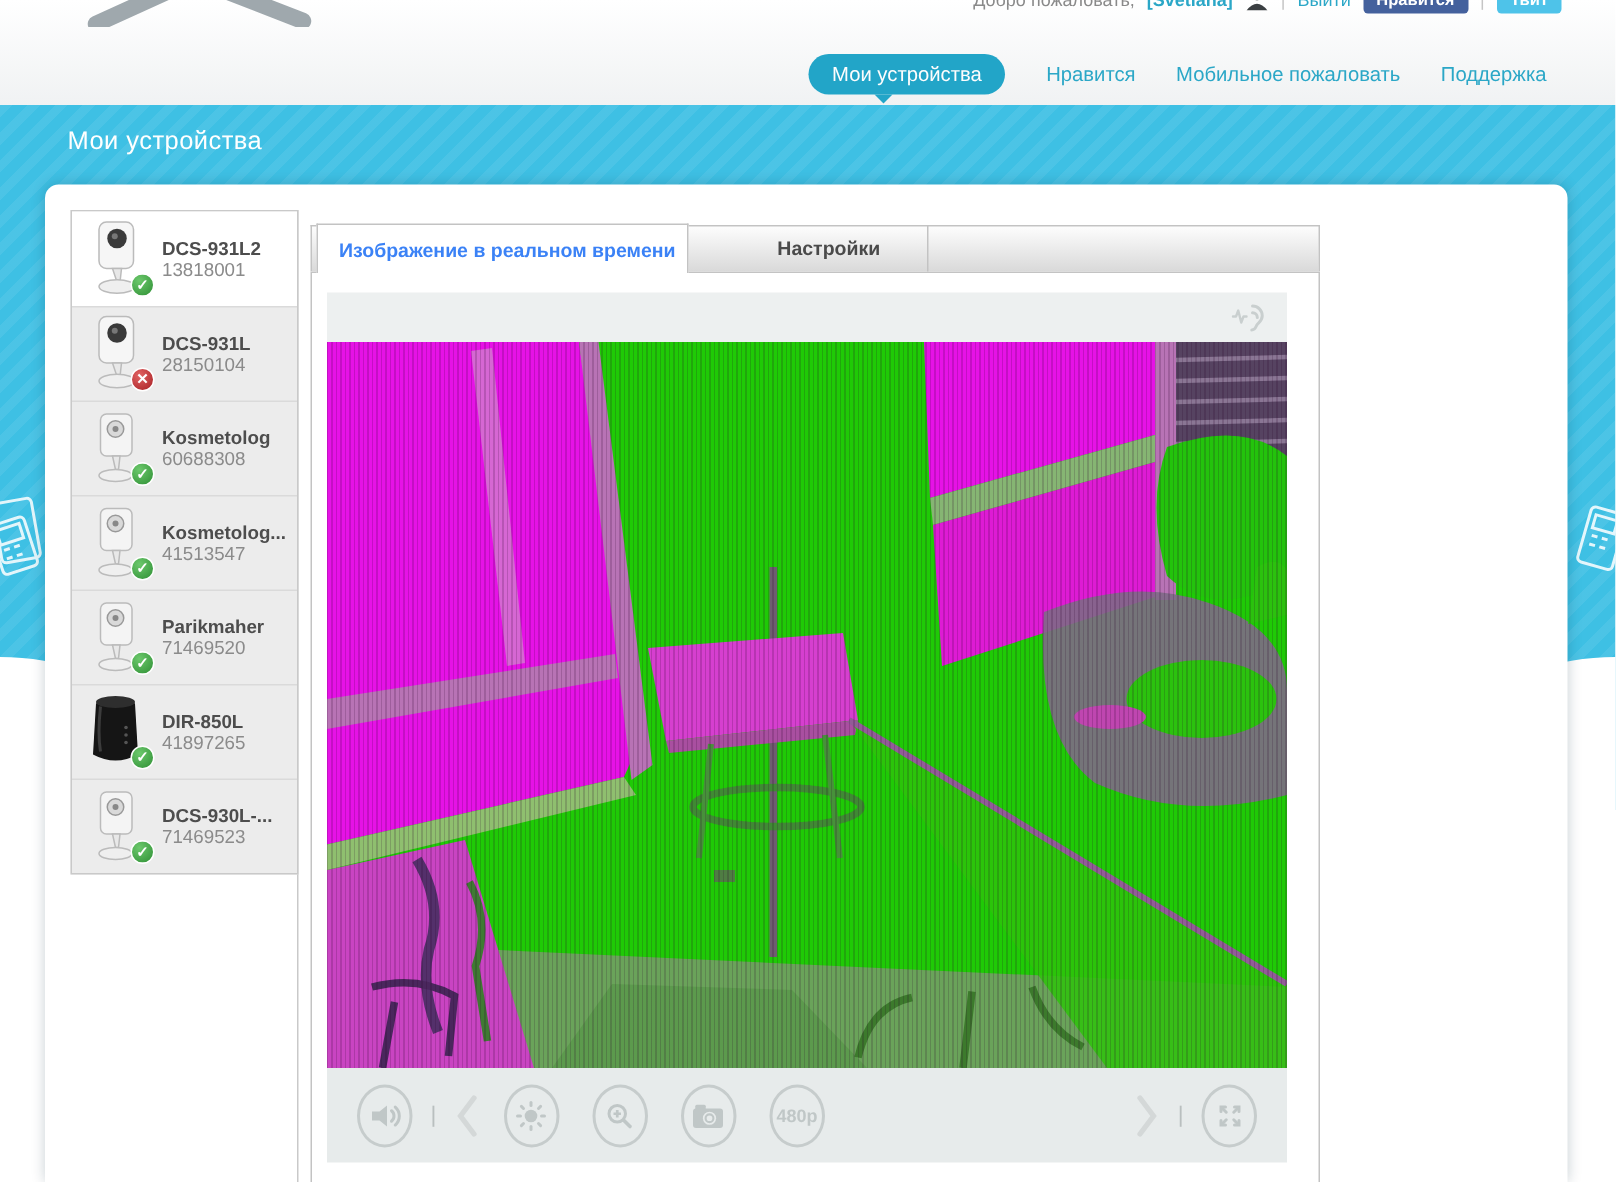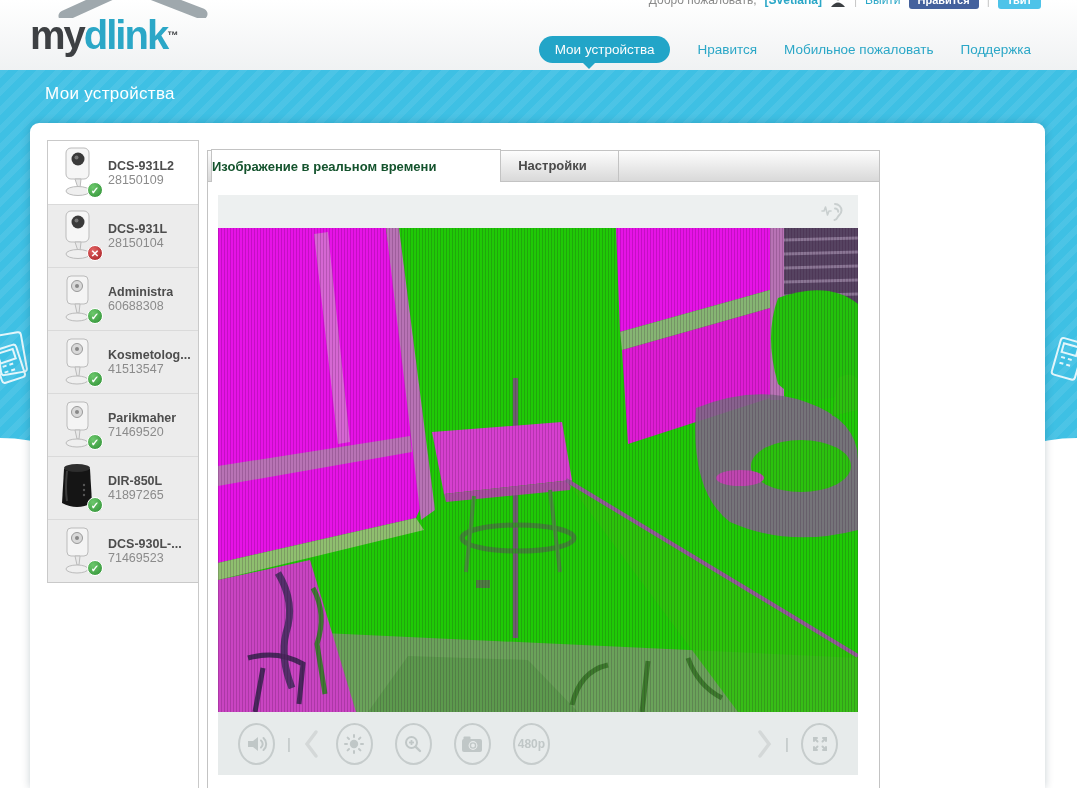--- a/index.html
+++ b/index.html
@@ -74,24 +74,24 @@
     white-space:nowrap; }
   .dev-id { display:block; font-size:12.5px; color:#8b8b8b; }
 
   
   .tabstrip { position:absolute; left:177px; top:27px; width:673px; height:31px;
     background:linear-gradient(#fdfdfd,#d9d9d9); border:1px solid #c3c3c3;
     border-bottom:none; }
   .tab-inactive { position:absolute; left:457px; top:27px; width:132px; height:31px;
     border-right:1px solid #c3c3c3; display:flex; align-items:center; justify-content:center;
     font-size:13px; font-weight:bold; color:#4a4a4a; cursor:pointer; z-index:2; }
-  .tab-active { position:absolute; left:181px; top:26px; width:290px; height:33px;
+  .tab-active { position:absolute; left:181px; top:26px; width:248px; height:33px;
     background:#fff; border:1px solid #c3c3c3; border-bottom:none; display:flex;
-    align-items:center; font-size:13px; font-weight:bold;
-    color:#14532d; cursor:pointer; z-index:3; }
+    align-items:center; padding-left:14px; font-size:13px; font-weight:bold;
+    color:#3b82f6; cursor:pointer; z-index:3; }
   .contentbox { position:absolute; left:177px; top:58px; width:673px; height:640px;
     background:#fff; border:1px solid #c3c3c3; }
 
   .viewer-hdr { position:absolute; left:10px; top:13px; width:640px; height:33px;
     background:#edf0f0; display:flex; align-items:center; justify-content:flex-end;
     padding-right:10px; }
   .video-wrap { position:absolute; left:10px; top:46px; width:640px; height:484px;
     overflow:hidden; }
   .video-wrap svg { display:block; }
   .scanlines { position:absolute; left:0; top:0; width:640px; height:484px;
@@ -112,21 +112,20 @@
 <body>
 
 <div id="stage">
 
   <div class="tophdr">
     <div class="logo">
       <svg class="logo-roof" width="150" height="34" viewBox="0 0 150 34">
         <path d="M6,32 L72,2 L144,30" fill="none" stroke="#9fa8ad" stroke-width="11" stroke-linecap="round"></path>
         <rect x="113" y="0" width="10" height="14" fill="#9fa8ad"></rect>
       </svg>
-      <div class="logo-text"><span class="logo-my">my</span><span class="logo-dlink">dlink</span><span class="logo-tm">™</span></div>
     </div>
 
     <div class="welcome-row">
       <span>Добро пожаловать,</span>
       <span class="welcome-user">[Svetlana]</span>
       <svg width="16" height="14" viewBox="0 0 16 14">
         <circle cx="8" cy="4" r="3.2" fill="#3b3f42"></circle>
           <path d="M1,14 q7,-9 14,0z" fill="#3b3f42"></path>
       </svg>
       <span class="wsep">|</span>
@@ -175,21 +174,21 @@
               <rect x="12" y="2" width="23" height="31" rx="5" fill="#f6f6f6" stroke="#bbb"></rect>
               <circle cx="24" cy="13" r="6.5" fill="#3a3a3a"></circle>
               <circle cx="22.5" cy="11.5" r="2" fill="#777"></circle>
               <path d="M21,33 l3,9 h2 l1,-9z" fill="#e8e8e8" stroke="#bbb"></path>
               <ellipse cx="24" cy="45" rx="12" ry="4.5" fill="#efefef" stroke="#bbb"></ellipse>
             </svg>
           <span class="badge on">✓</span>
         </span>
         <span class="dev-txt">
             <span class="dev-name">DCS-931L2</span>
-            <span class="dev-id">28150109</span>
+            <span class="dev-id">13818001</span>
           </span>
       </div>
 
       <div class="dev">
         <span class="dev-ic">
           <svg width="46" height="52" viewBox="0 0 46 52">
               <rect x="12" y="2" width="23" height="31" rx="5" fill="#f6f6f6" stroke="#bbb"></rect>
               <circle cx="24" cy="13" r="6.5" fill="#3a3a3a"></circle>
               <circle cx="22.5" cy="11.5" r="2" fill="#777"></circle>
               <path d="M21,33 l3,9 h2 l1,-9z" fill="#e8e8e8" stroke="#bbb"></path>
@@ -208,21 +207,21 @@
           <svg width="46" height="52" viewBox="0 0 46 52">
               <rect x="13" y="4" width="21" height="28" rx="4" fill="#f4f4f4" stroke="#bbb"></rect>
               <circle cx="23" cy="14" r="5.5" fill="#d9d9d9" stroke="#999"></circle>
               <circle cx="23" cy="14" r="2" fill="#888"></circle>
               <path d="M21,32 l2,9 h2 l1,-9z" fill="#e8e8e8" stroke="#bbb"></path>
               <ellipse cx="23" cy="45" rx="11" ry="4" fill="#efefef" stroke="#bbb"></ellipse>
             </svg>
           <span class="badge on">✓</span>
         </span>
         <span class="dev-txt">
-            <span class="dev-name">Administra</span>
+            <span class="dev-name">Kosmetolog</span>
             <span class="dev-id">60688308</span>
           </span>
       </div>
 
       <div class="dev">
         <span class="dev-ic">
           <svg width="46" height="52" viewBox="0 0 46 52">
               <rect x="13" y="4" width="21" height="28" rx="4" fill="#f4f4f4" stroke="#bbb"></rect>
               <circle cx="23" cy="14" r="5.5" fill="#d9d9d9" stroke="#999"></circle>
               <circle cx="23" cy="14" r="2" fill="#888"></circle>

